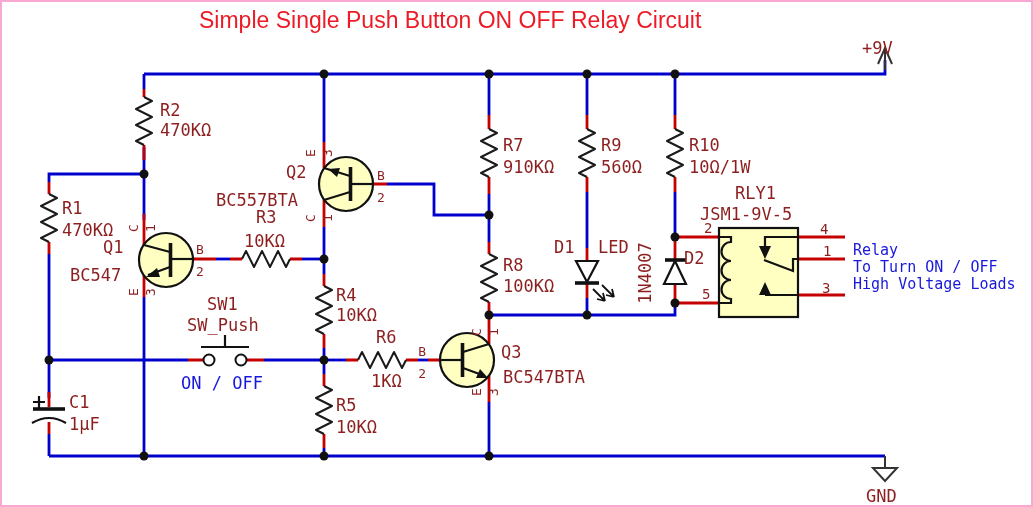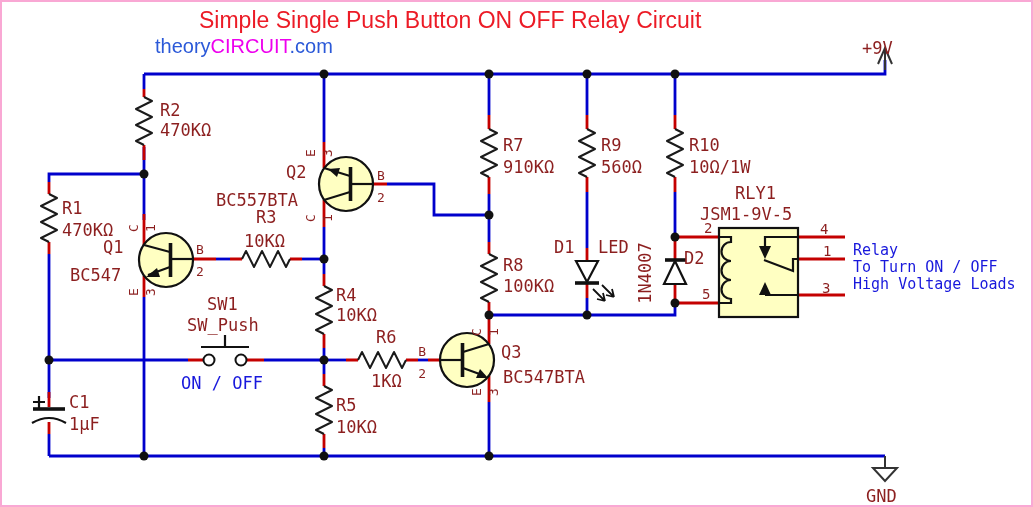--- a/index.html
+++ b/index.html
@@ -34,21 +34,20 @@
   .fillY{fill:#FFFFC2;stroke:#111;stroke-width:2.2;}
   .blk{fill:#111;}
   .gray{stroke:#333;stroke-width:2;fill:none;}
 </style>
 </head>
 <body>
 
 <div class="board">
 
   <div class="title">Simple Single Push Button ON OFF Relay Circuit</div>
-  <div class="brand"><span>theory</span><span class="mag">CIRCUIT</span><span>.com</span></div>
 
   <svg width="1033" height="507" viewBox="0 0 1033 507">
 
     <g>
       <path class="w" d="M142,72 H883 V58"></path>
       <path class="w" d="M142,72 V87"></path>
       <path class="w" d="M142,145 V172"></path>
       <path class="w" d="M142,172 H47 V180"></path>
       <path class="w" d="M47,252 V396"></path>
       <path class="w" d="M47,432 V454"></path>

